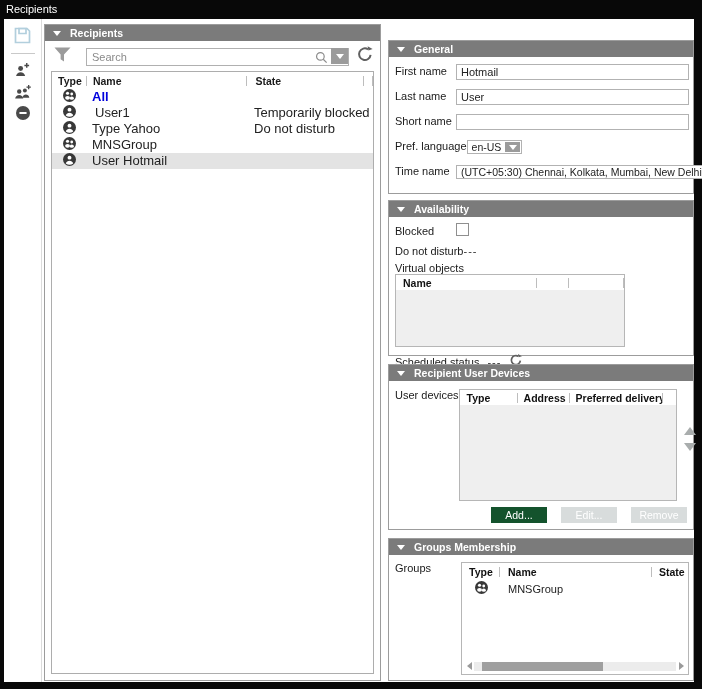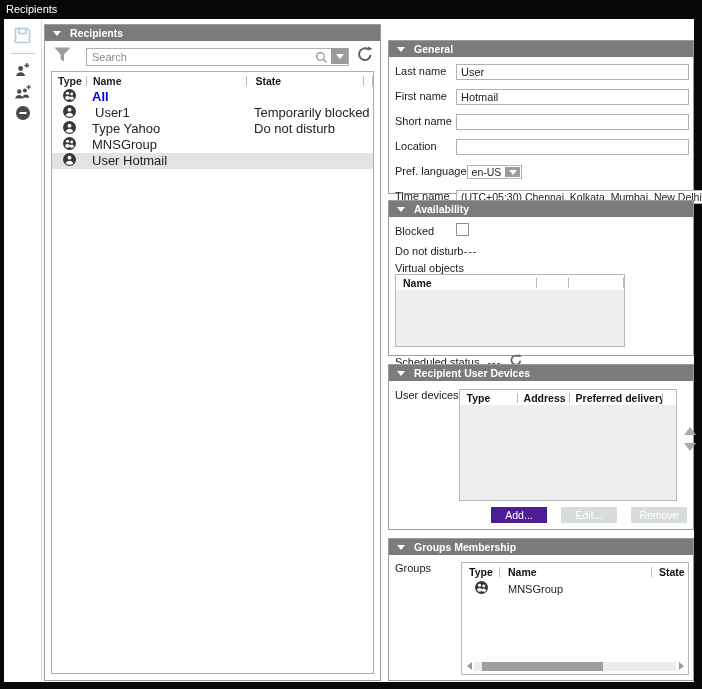--- a/index.html
+++ b/index.html
@@ -56,21 +56,21 @@
   .mt-head { background:#fff; height:15px; display:flex; align-items:center; font-size:10.5px; font-weight:bold; color:#111; flex:0 0 auto; }
   .mt-body { flex:1; }
   .th { overflow:hidden; white-space:nowrap; flex:0 0 auto; }
 
   .spin { display:flex; flex-direction:column; gap:8px; margin-left:7px; }
   .tri-up-g { width:0; height:0; border-left:6px solid transparent; border-right:6px solid transparent; border-bottom:8px solid #a9adad; }
   .tri-dn-g { width:0; height:0; border-left:6px solid transparent; border-right:6px solid transparent; border-top:8px solid #a9adad; }
 
   .btn-row { display:flex; justify-content:flex-end; gap:14px; margin-top:6px; padding-right:2px; }
   .btn { width:56px; height:16px; font-size:10.5px; color:#fff; text-align:center; line-height:16px; cursor:default; }
-  .btn.en { background:#4c1d95;margin-left:8px; }
+  .btn.en { background:#14532d;margin-left:8px; }
   .btn.dis { background:#d8dcdc; }
 
   .hscroll { height:12px; margin:2px 2px 2px 2px; display:flex; align-items:center; flex:0 0 auto; }
   .hs-arrow { width:10px; height:10px; display:flex; align-items:center; justify-content:center; }
   .hs-track { flex:1; height:9px; background:#ececec; position:relative; }
   .hs-thumb { position:absolute; left:4%; top:0; width:60%; height:9px; background:#9f9f9f; }
   .tri-l { width:0; height:0; border-top:4px solid transparent; border-bottom:4px solid transparent; border-right:5px solid #9a9a9a; }
   .tri-r { width:0; height:0; border-top:4px solid transparent; border-bottom:4px solid transparent; border-left:5px solid #9a9a9a; }
 
   .g-row { display:flex; align-items:center; height:17px; font-size:11px; color:#222; }
@@ -216,33 +216,29 @@
       </div>
     </div>
 
     <div class="section" style="top:21px; height:154px;">
       <div class="sec-header">
         <span class="tri"></span>
         <span>General</span>
       </div>
       <div class="sec-body">
         <div class="frow">
+          <span class="flabel">First name</span>
+          <span class="fctrl"><input class="tinput" value="Hotmail" style=""></span>
+        </div>
+        <div class="frow">
           <span class="flabel">Last name</span>
           <span class="fctrl"><input class="tinput" value="User" style=""></span>
         </div>
         <div class="frow">
-          <span class="flabel">First name</span>
-          <span class="fctrl"><input class="tinput" value="Hotmail" style=""></span>
-        </div>
-        <div class="frow">
           <span class="flabel">Short name</span>
-          <span class="fctrl"><input class="tinput" value="" style=""></span>
-        </div>
-        <div class="frow">
-          <span class="flabel">Location</span>
           <span class="fctrl"><input class="tinput" value="" style=""></span>
         </div>
         <div class="frow">
           <span class="flabel">Pref. language</span>
           <span class="fctrl"><span class="selbox"><span>en-US</span><span class="dd">
                   <span class="tri-w"></span>
                 </span></span></span>
         </div>
         <div class="frow" style="margin-bottom:0;">
           <span class="flabel">Time name</span>

